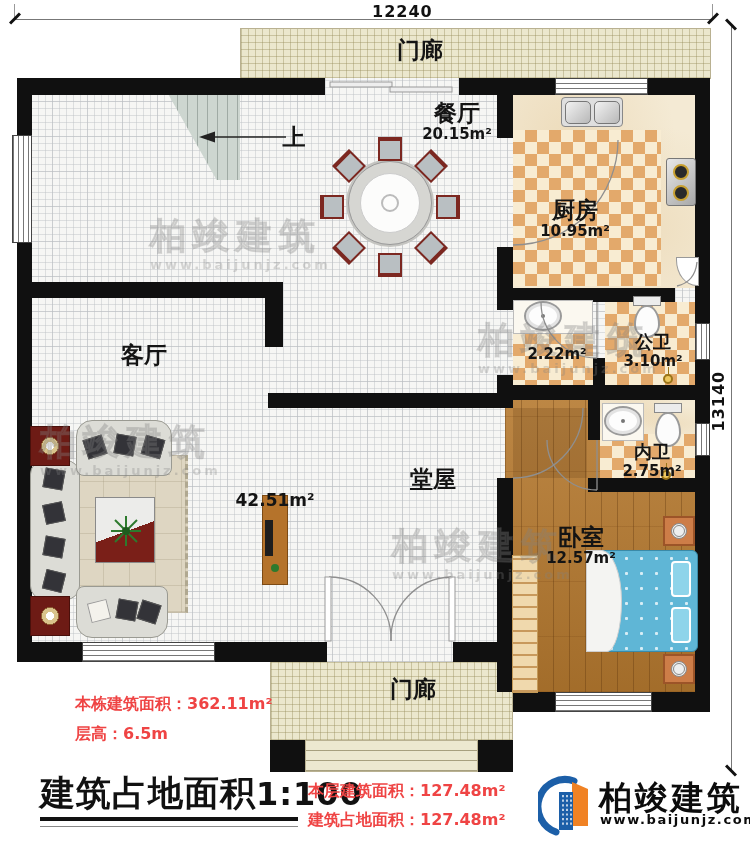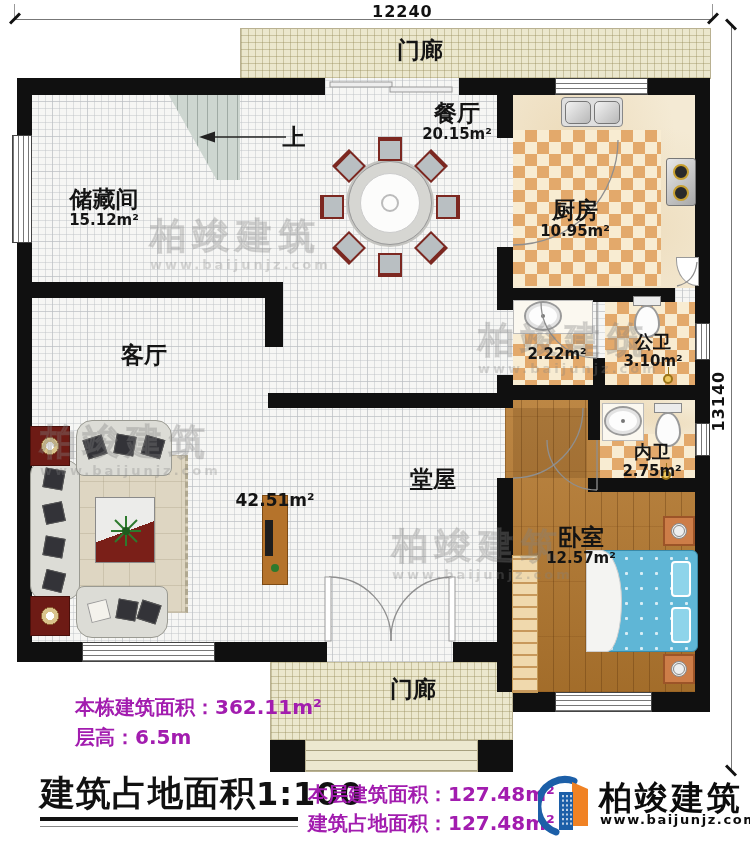--- a/index.html
+++ b/index.html
@@ -70,21 +70,21 @@
   .toilet .tank{position:absolute;left:1px;top:0;right:1px;height:10px;background:#ececec;border:1px solid #8a8a8a;}
   .toilet .bowl{position:absolute;left:2px;top:9px;right:2px;bottom:0;background:#fcfcfc;border:2px solid #9a9a9a;
         border-radius:50% 50% 50% 50%/60% 60% 42% 42%;}
   .drain{position:absolute;width:10px;height:10px;border-radius:50%;background:#ecc75f;border:2px solid #9a7418;}
   .drain i{position:absolute;left:3px;top:-9px;width:1px;height:9px;background:#9a7418;}
   .nstand{position:absolute;width:32px;height:30px;background:#cd7d48;border:2px solid #9c5428;}
   .nstand i{position:absolute;left:50%;top:50%;width:16px;height:16px;border-radius:50%;
         transform:translate(-50%,-50%);background:#eee;border:3px double #888;}
   svg.overlay{position:absolute;left:0;top:0;pointer-events:none;}
   
-  .stat{position:absolute;font-size:20px;font-weight:700;color:#a21caf;white-space:nowrap;}
+  .stat{position:absolute;font-size:16px;font-weight:700;color:#ef4444;white-space:nowrap;}
   .stat .val{font-weight:700;}
   #title-row{position:absolute;left:40px;top:770px;white-space:nowrap;font-weight:700;color:#111;}
   #title-row .t{font-size:35px;letter-spacing:1px;}
   #title-row .s{font-size:32px;letter-spacing:1px;}
   #brand-name{position:absolute;left:599px;top:776px;font-size:33px;font-weight:900;
         letter-spacing:3px;color:#0c0c0c;white-space:nowrap;}
   #brand-url{position:absolute;left:600px;top:812px;font-size:13px;font-weight:700;
         letter-spacing:1.6px;color:#0c0c0c;white-space:nowrap;}
 </style>
 </head>
@@ -296,24 +296,20 @@
     <div class="url">www.baijunjz.com</div>
   </div>
   <div class="wm" style="left:392px;top:522px;">
     <div class="cn">柏竣建筑</div>
     <div class="url">www.baijunjz.com</div>
   </div>
 
   <div class="rlabel" style="left:420px;top:37px;">
     <span class="nm">门廊</span>
   </div>
-  <div class="rlabel" style="left:104px;top:186px;">
-    <span class="nm">储藏间</span>
-    <span class="ar">15.12m²</span>
-  </div>
   <div class="rlabel" style="left:457px;top:100px;">
     <span class="nm">餐厅</span>
     <span class="ar">20.15m²</span>
   </div>
   <div class="rlabel" style="left:575px;top:197px;">
     <span class="nm">厨房</span>
     <span class="ar">10.95m²</span>
   </div>
   <div class="rlabel" style="left:144px;top:342px;">
     <span class="nm">客厅</span>

